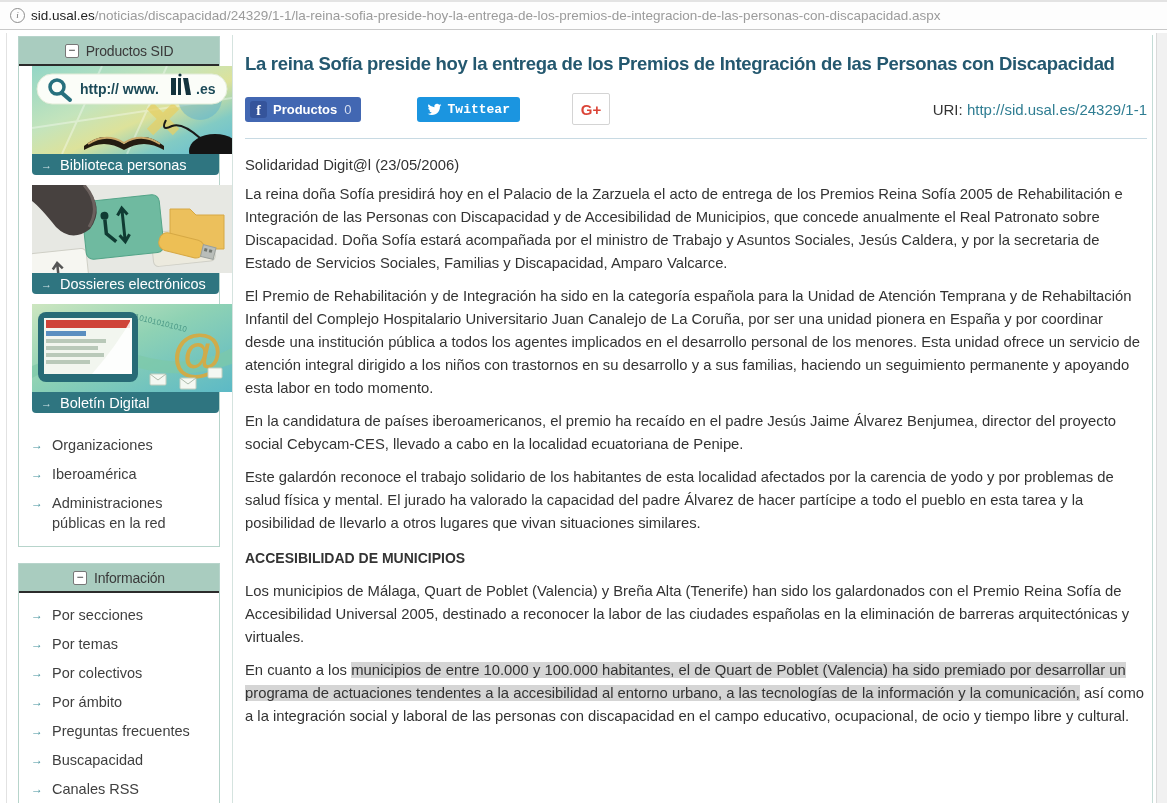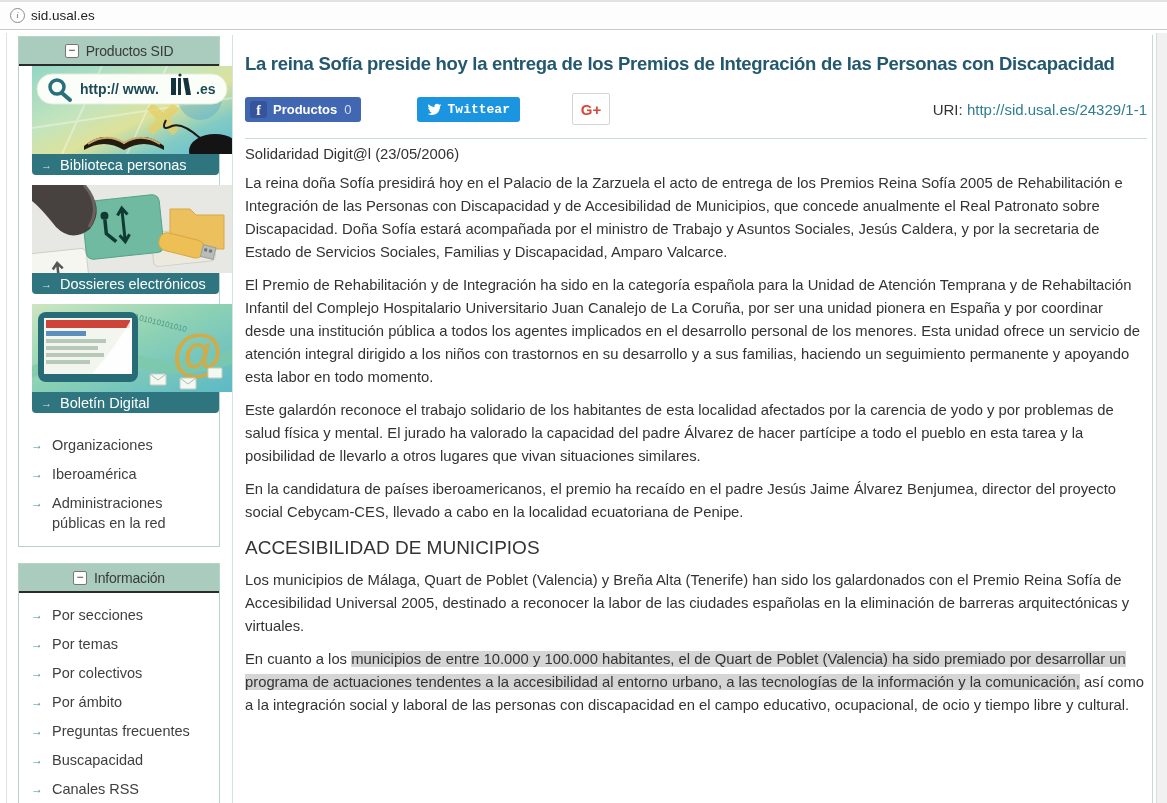--- a/index.html
+++ b/index.html
@@ -70,31 +70,32 @@
     border-radius:3px;padding:0 10px;gap:6px;color:#fff;font-size:13px;font-weight:bold;cursor:pointer;font-family:Liberation Mono, monospace;
   }
   .btn-gp{
     margin-left:52px;width:38px;height:32px;background:#fff;border:1px solid #d4d4d4;border-radius:2px;
     color:#db4437;font-size:15px;font-weight:bold;display:flex;align-items:center;justify-content:center;
     box-sizing:border-box;cursor:pointer;
   }
   .uri{margin-left:auto;font-size:15px;color:#333;}
   .uri-link{color:#2f7d92;cursor:pointer;}
   .rule{border-top:1px solid #c8dae3;margin-top:13px;}
-  .byline{margin-top:7px;font-size:14.8px;}
+  .byline{margin-top:18px;font-size:14.8px;}
   .body-p{margin:10px 0 0;font-size:14.8px;line-height:23px;color:#333;}
-  .section-heading{margin-top:12px;font-size:19px;line-height:23px;color:#333;}
+  .section-heading{margin-top:12px;font-size:14px;line-height:23px;color:#333;font-weight:bold;}
   .sel{background:#d5d5d5;}
 </style>
 </head>
 <body>
 
 <div class="urlbar">
   <span class="info-icon">i</span>
   <span class="url-host">sid.usal.es</span>
+    <span class="url-path">/noticias/discapacidad/24329/1-1/la-reina-sofia-preside-hoy-la-entrega-de-los-premios-de-integracion-de-las-personas-con-discapacidad.aspx</span>
 </div>
 
 <div class="v-left-line"></div>
 <div class="v-col-sep"></div>
 <div class="v-right-border"></div>
 <div class="scroll-strip"></div>
 
 <div class="sidebar">
 
   <div class="side-box">
@@ -295,21 +296,21 @@
       <span class="uri-link">http://sid.usal.es/24329/1-1</span>
     </div>
   </div>
 
   <div class="rule"></div>
 
   <div class="byline">Solidaridad Digit@l (23/05/2006)</div>
 
   <p class="body-p">La reina doña Sofía presidirá hoy en el Palacio de la Zarzuela el acto de entrega de los Premios Reina Sofía 2005 de Rehabilitación e Integración de las Personas con Discapacidad y de Accesibilidad de Municipios, que concede anualmente el Real Patronato sobre Discapacidad. Doña Sofía estará acompañada por el ministro de Trabajo y Asuntos Sociales, Jesús Caldera, y por la secretaria de Estado de Servicios Sociales, Familias y Discapacidad, Amparo Valcarce.</p>
   <p class="body-p">El Premio de Rehabilitación y de Integración ha sido en la categoría española para la Unidad de Atención Temprana y de Rehabiltación Infantil del Complejo Hospitalario Universitario Juan Canalejo de La Coruña, por ser una unidad pionera en España y por coordinar desde una institución pública a todos los agentes implicados en el desarrollo personal de los menores. Esta unidad ofrece un servicio de atención integral dirigido a los niños con trastornos en su desarrollo y a sus familias, haciendo un seguimiento permanente y apoyando esta labor en todo momento.</p>
+  <p class="body-p">En la candidatura de países iberoamericanos, el premio ha recaído en el padre Jesús Jaime Álvarez Benjumea, director del proyecto social Cebycam-CES, llevado a cabo en la localidad ecuatoriana de Penipe.</p>
   <p class="body-p">Este galardón reconoce el trabajo solidario de los habitantes de esta localidad afectados por la carencia de yodo y por problemas de salud física y mental. El jurado ha valorado la capacidad del padre Álvarez de hacer partícipe a todo el pueblo en esta tarea y la posibilidad de llevarlo a otros lugares que vivan situaciones similares.</p>
-  <p class="body-p">En la candidatura de países iberoamericanos, el premio ha recaído en el padre Jesús Jaime Álvarez Benjumea, director del proyecto social Cebycam-CES, llevado a cabo en la localidad ecuatoriana de Penipe.</p>
 
   <div class="section-heading">ACCESIBILIDAD DE MUNICIPIOS</div>
 
   <p class="body-p">Los municipios de Málaga, Quart de Poblet (Valencia) y Breña Alta (Tenerife) han sido los galardonados con el Premio Reina Sofía de Accesibilidad Universal 2005, destinado a reconocer la labor de las ciudades españolas en la eliminación de barreras arquitectónicas y virtuales.</p>
 
   <p class="body-p"><span>En cuanto a los </span><span class="sel">municipios de entre 10.000 y 100.000 habitantes, el de Quart de Poblet (Valencia) ha sido premiado por desarrollar un programa de actuaciones tendentes a la accesibilidad al entorno urbano, a las tecnologías de la información y la comunicación,</span><span> así como a la integración social y laboral de las personas con discapacidad en el campo educativo, ocupacional, de ocio y tiempo libre y cultural.</span></p>
 </div>
 
 </body></html>

